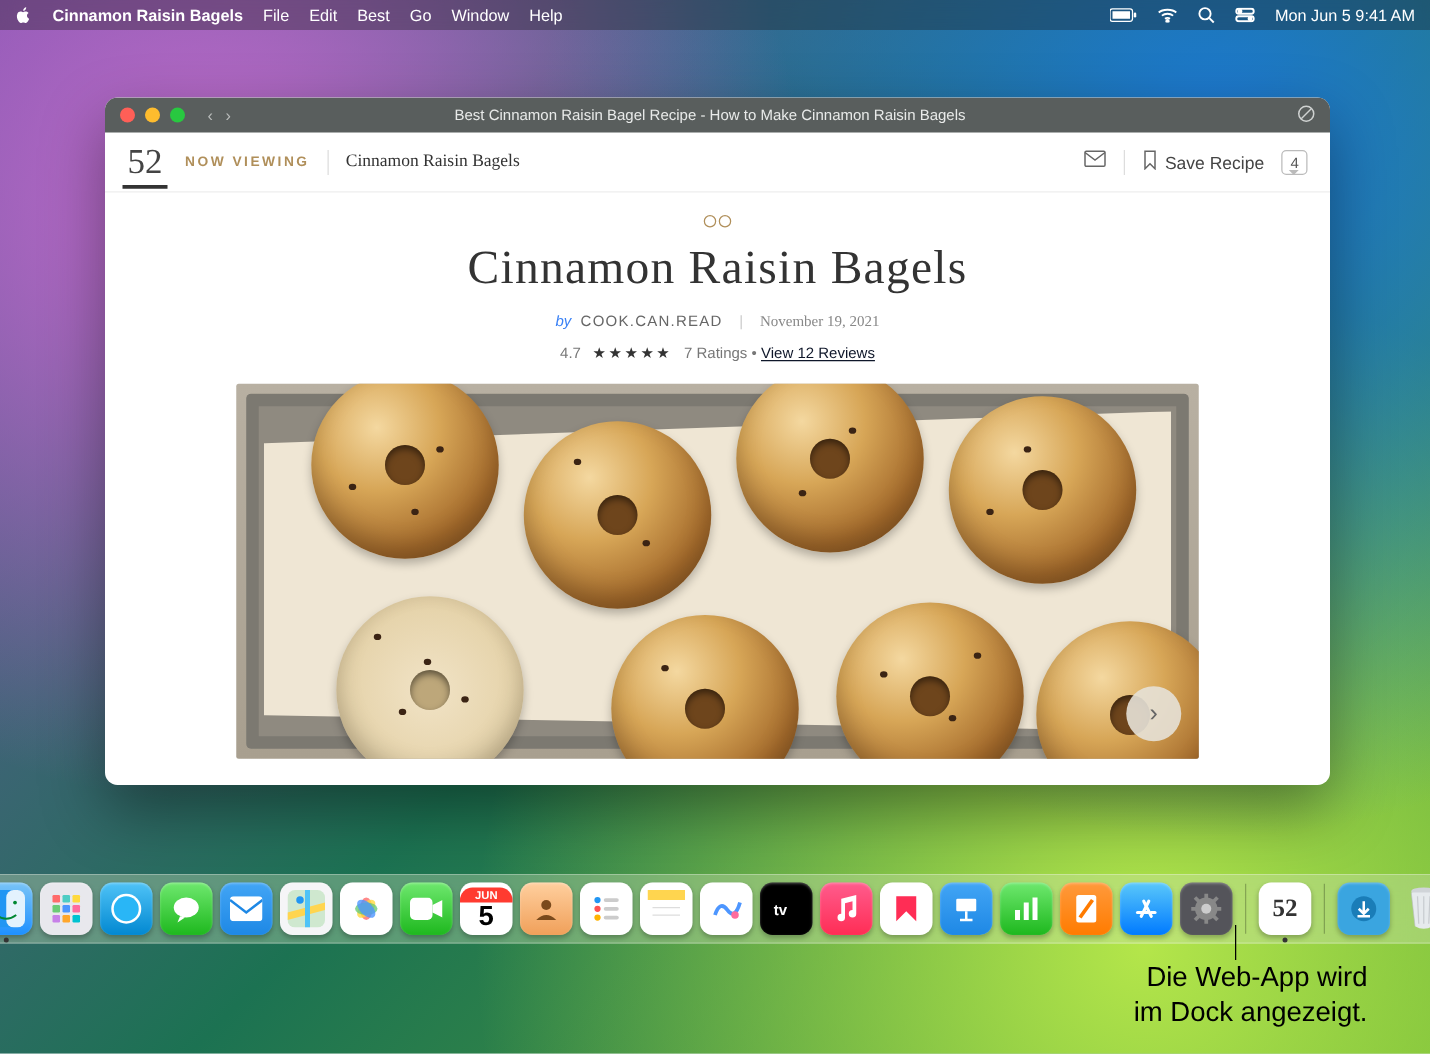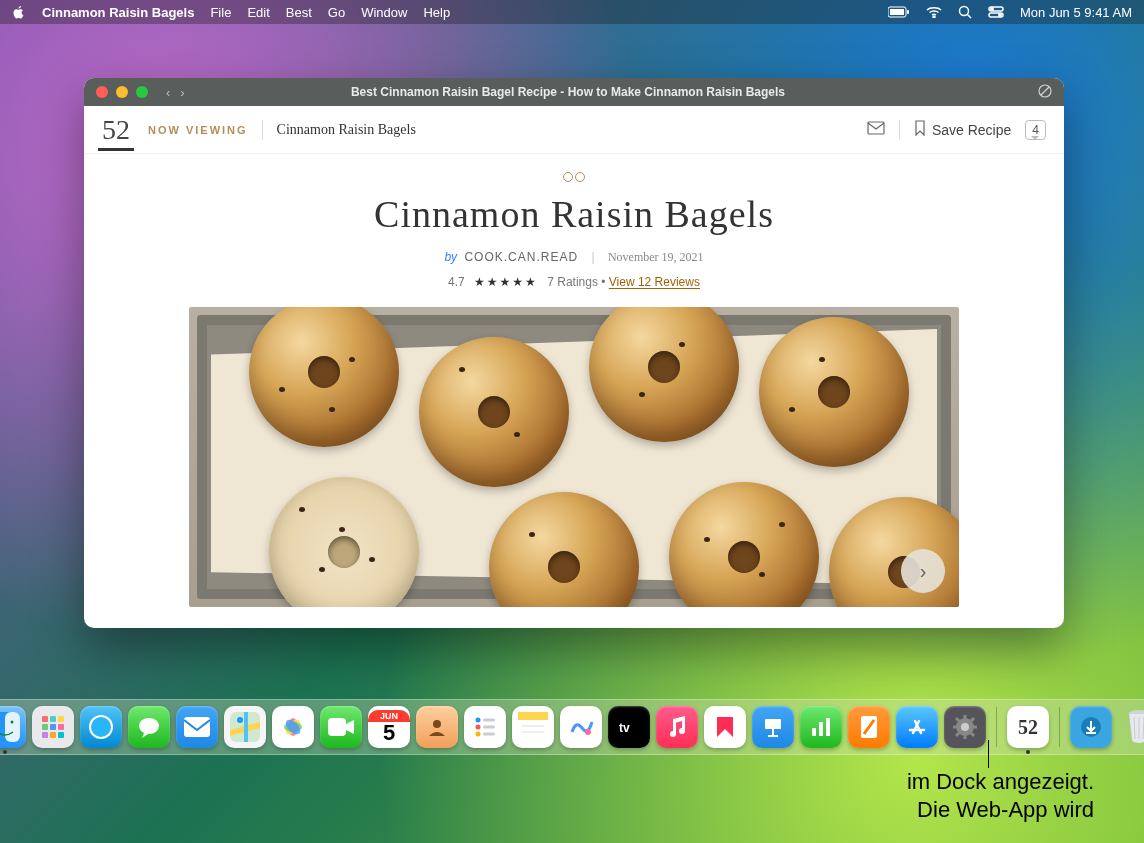--- a/index.html
+++ b/index.html
@@ -41,21 +41,21 @@
     display: flex; align-items: center;
     position: relative;
     font-size: 12px;
   }
   .traffic { display: flex; gap: 8px; padding-left: 12px; }
   .traffic span { width: 12px; height: 12px; border-radius: 50%; display: inline-block; }
   .tl-close { background: #ff5f57; }
   .tl-min   { background: #febc2e; }
   .tl-max   { background: #28c840; }
   .nav-arrows { display: flex; gap: 10px; margin-left: 18px; color: #b9bcbb; font-size: 13px; }
-  .titlebar-title { position: absolute; left: 0; right: 12px; text-align: center; pointer-events: none; font-weight: 700; }
+  .titlebar-title { position: absolute; left: 0; right: 12px; text-align: center; pointer-events: none; font-weight: 400; }
   .titlebar-right { margin-left: auto; padding-right: 12px; color: #cfd2d1; }
 
   .toolbar {
     height: 48px; background: #fff; border-bottom: 1px solid #eee;
     display: flex; align-items: center; padding: 0 18px 0 14px;
     gap: 14px;
   }
   .logo52 {
     font-family: Georgia, "Times New Roman", serif;
     font-size: 28px; color: #444; font-weight: 400;
@@ -83,21 +83,21 @@
   .rings { display: flex; justify-content: center; gap: 2px; margin: 4px 0 10px; }
   .rings span { width: 10px; height: 10px; border: 1px solid #b08f5a; border-radius: 50%; display: inline-block; }
   .recipe-title { font-family: Georgia, "Times New Roman", serif; font-weight: 400; font-size: 38px; color: #333; letter-spacing: 1px; }
   .byline { margin-top: 14px; font-size: 12px; color: #777; }
   .byline .by { font-style: italic; color: #3b82f6; margin-right: 4px; }
   .byline .author { letter-spacing: 1px; font-weight: 400; color: #666; }
   .byline .sep { margin: 0 10px; color: #ccc; }
   .byline .date { font-family: Georgia, serif; color: #888; }
   .ratings-row { margin-top: 10px; font-size: 12px; color: #777; }
   .stars { color: #333; letter-spacing: 2px; margin: 0 6px; }
-  .view-reviews { color: #a16207; text-decoration: underline; text-underline-offset: 2px; }
+  .view-reviews { color: #0f172a; text-decoration: underline; text-underline-offset: 2px; }
 
   .hero {
     position: relative;
     margin: 18px auto 0; width: 770px; height: 300px;
     border-radius: 2px; overflow: hidden;
     background: linear-gradient(#b8b0a2, #a89f8f);
   }
   .tray {
     position: absolute; inset: 8px;
     background: #8f8a80; border-radius: 4px;
@@ -509,17 +509,17 @@
           <path d="M25 5 L22 32" stroke="#b8bcc0" stroke-width="0.5"></path>
           <line x1="10" y1="8" x2="11" y2="30" stroke="#c8ccd0"></line>
           <line x1="15" y1="8" x2="15" y2="30" stroke="#c8ccd0"></line>
           <line x1="20" y1="8" x2="19" y2="30" stroke="#c8ccd0"></line>
         </svg>
     </div>
   </div>
 
   <div class="callout-line" style="left:988px; top:740px; height:28px;"></div>
   <div class="callout-text" style="right:50px; top:768px;">
+    <div>Die Web-App wird</div>
     <div>im Dock angezeigt.</div>
-    <div>Die Web-App wird</div>
   </div>
 
 </div>
 
 </body></html>

